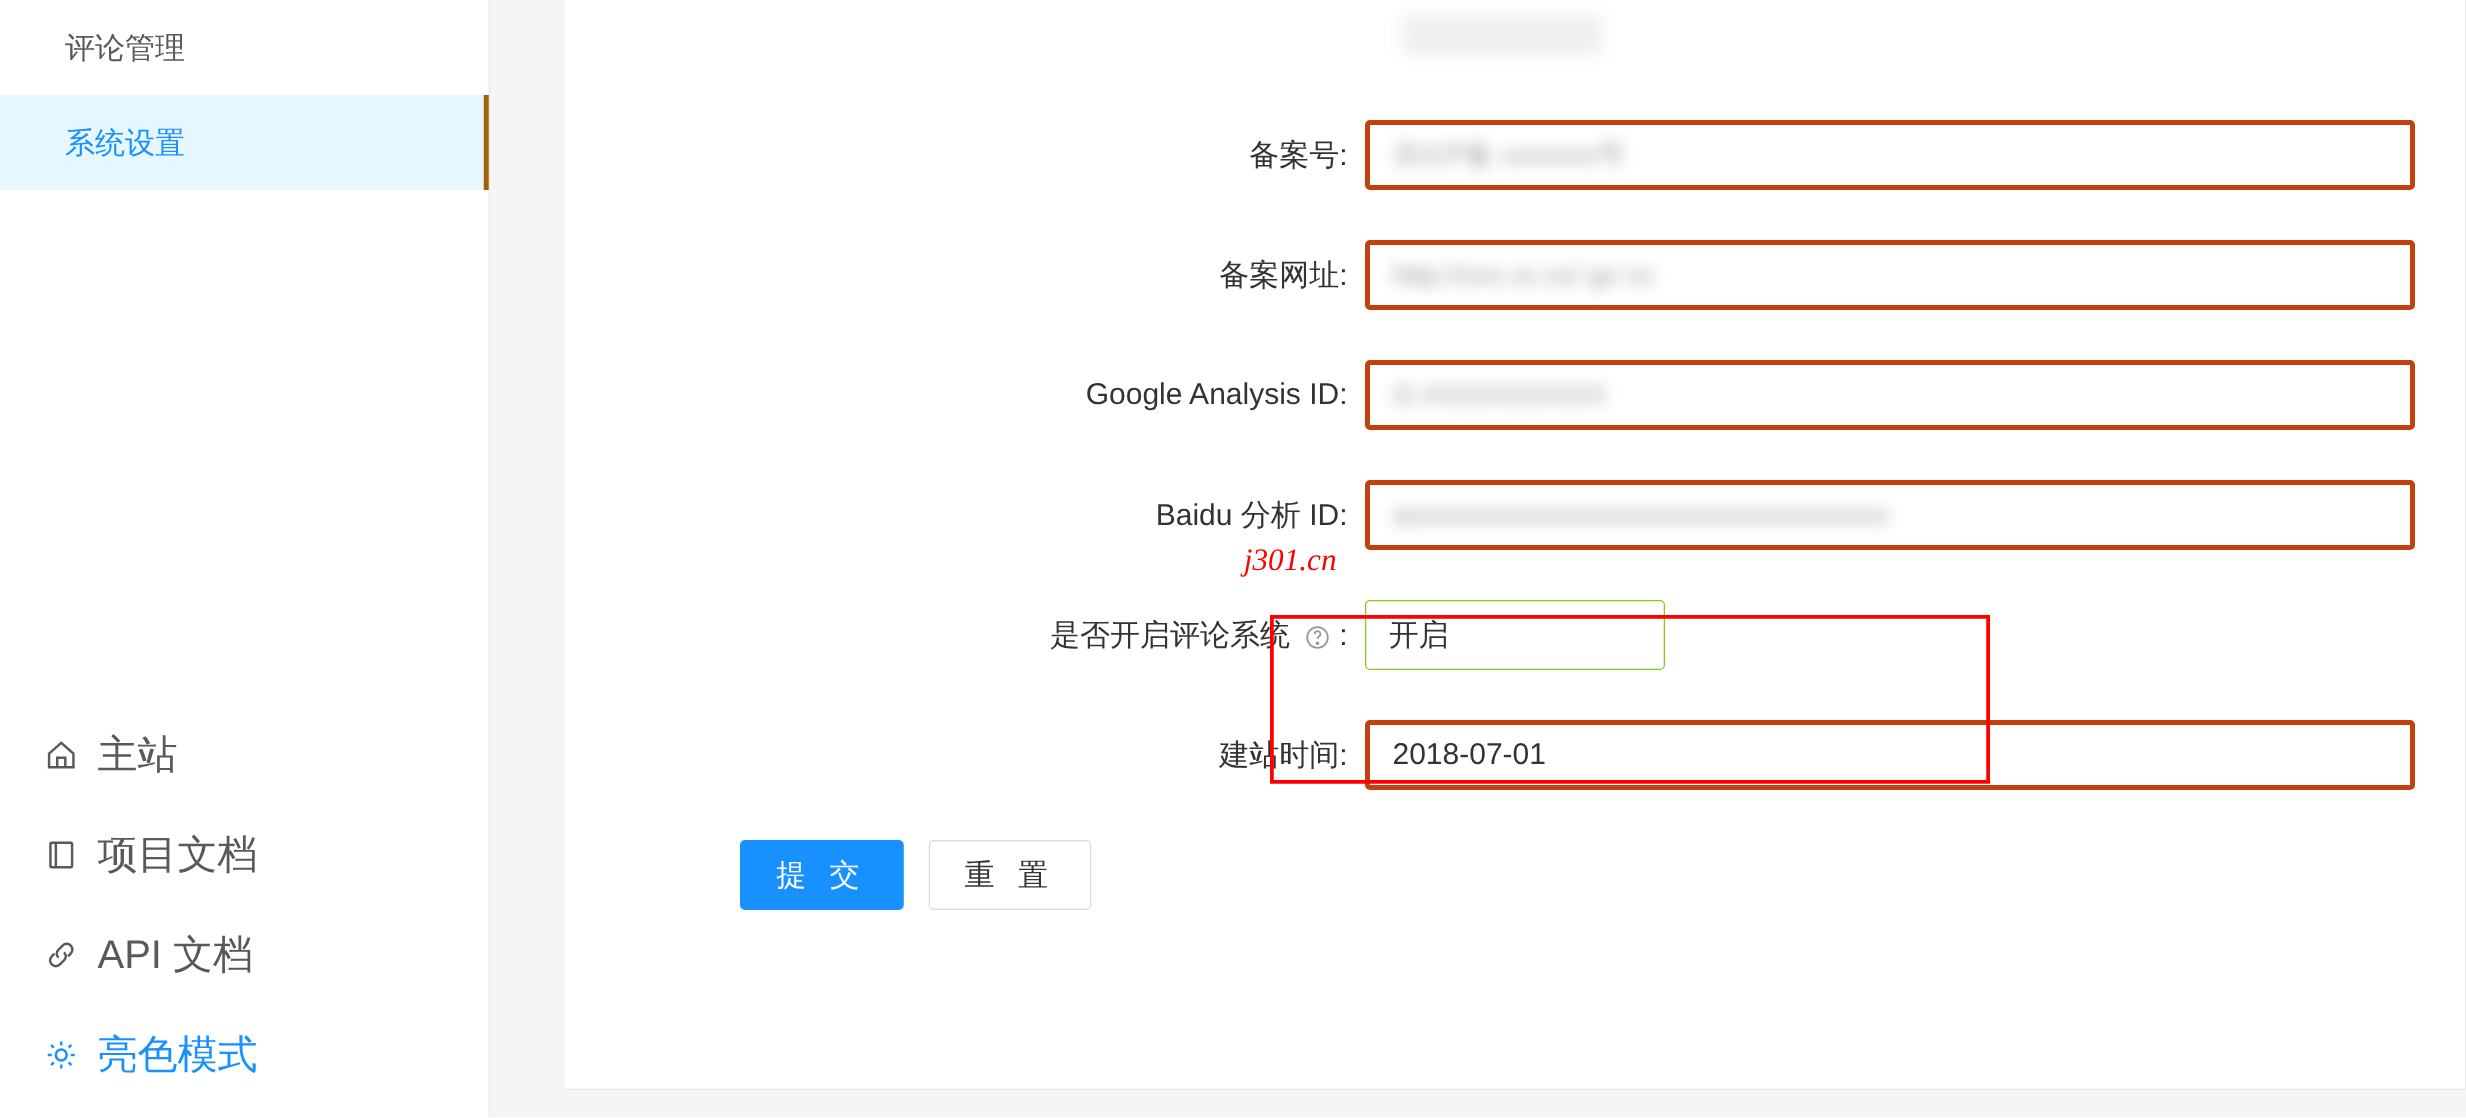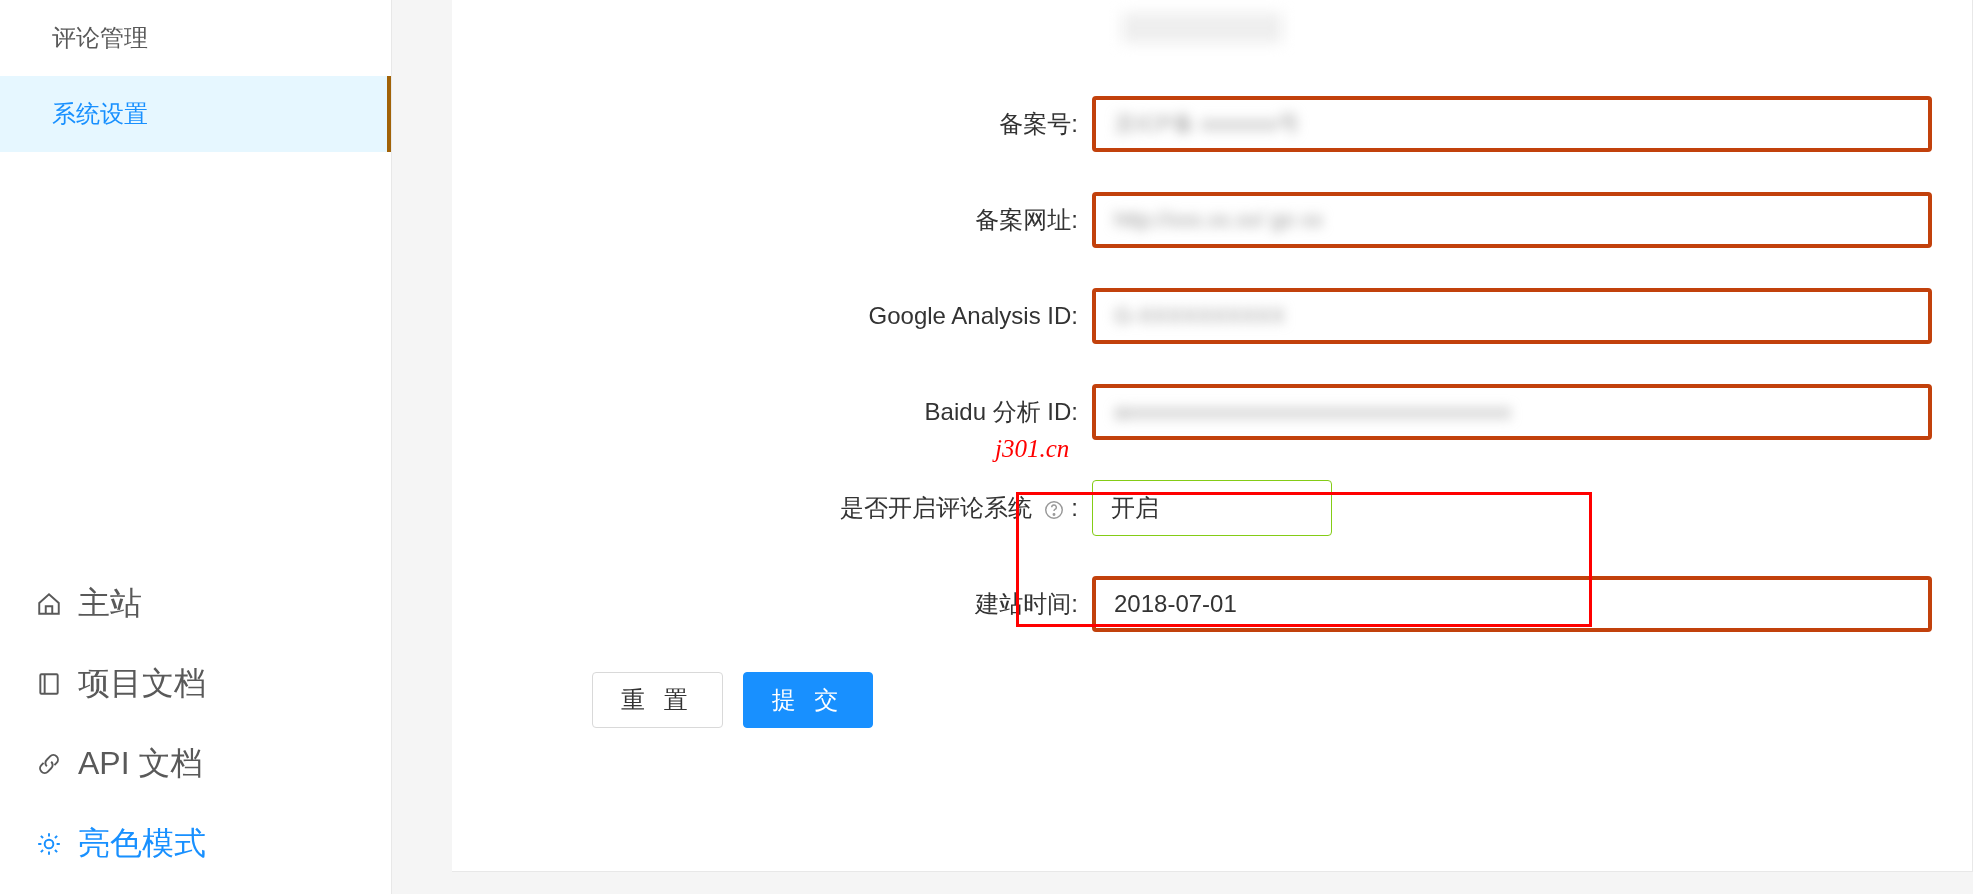--- a/index.html
+++ b/index.html
@@ -305,25 +305,25 @@
     </div>
 
     <div class="form-row">
       <label class="form-label">建站时间:</label>
       <div class="form-input" style="display:flex;align-items:center;">
         <span>2018-07-01</span>
       </div>
     </div>
 
     <div class="button-row">
+      <button class="btn btn-primary">
+        <span>提 交</span>
+      </button>
       <button class="btn">
         <span>重 置</span>
       </button>
-      <button class="btn btn-primary">
-        <span>提 交</span>
-      </button>
     </div>
 
     <div class="highlight-box" style="left:564px; top:492px; width:576px; height:135px;"></div>
     <div class="watermark" style="left:543px; top:435px;">j301.cn</div>
 
   </div>
 </div>
 
 </body></html>

